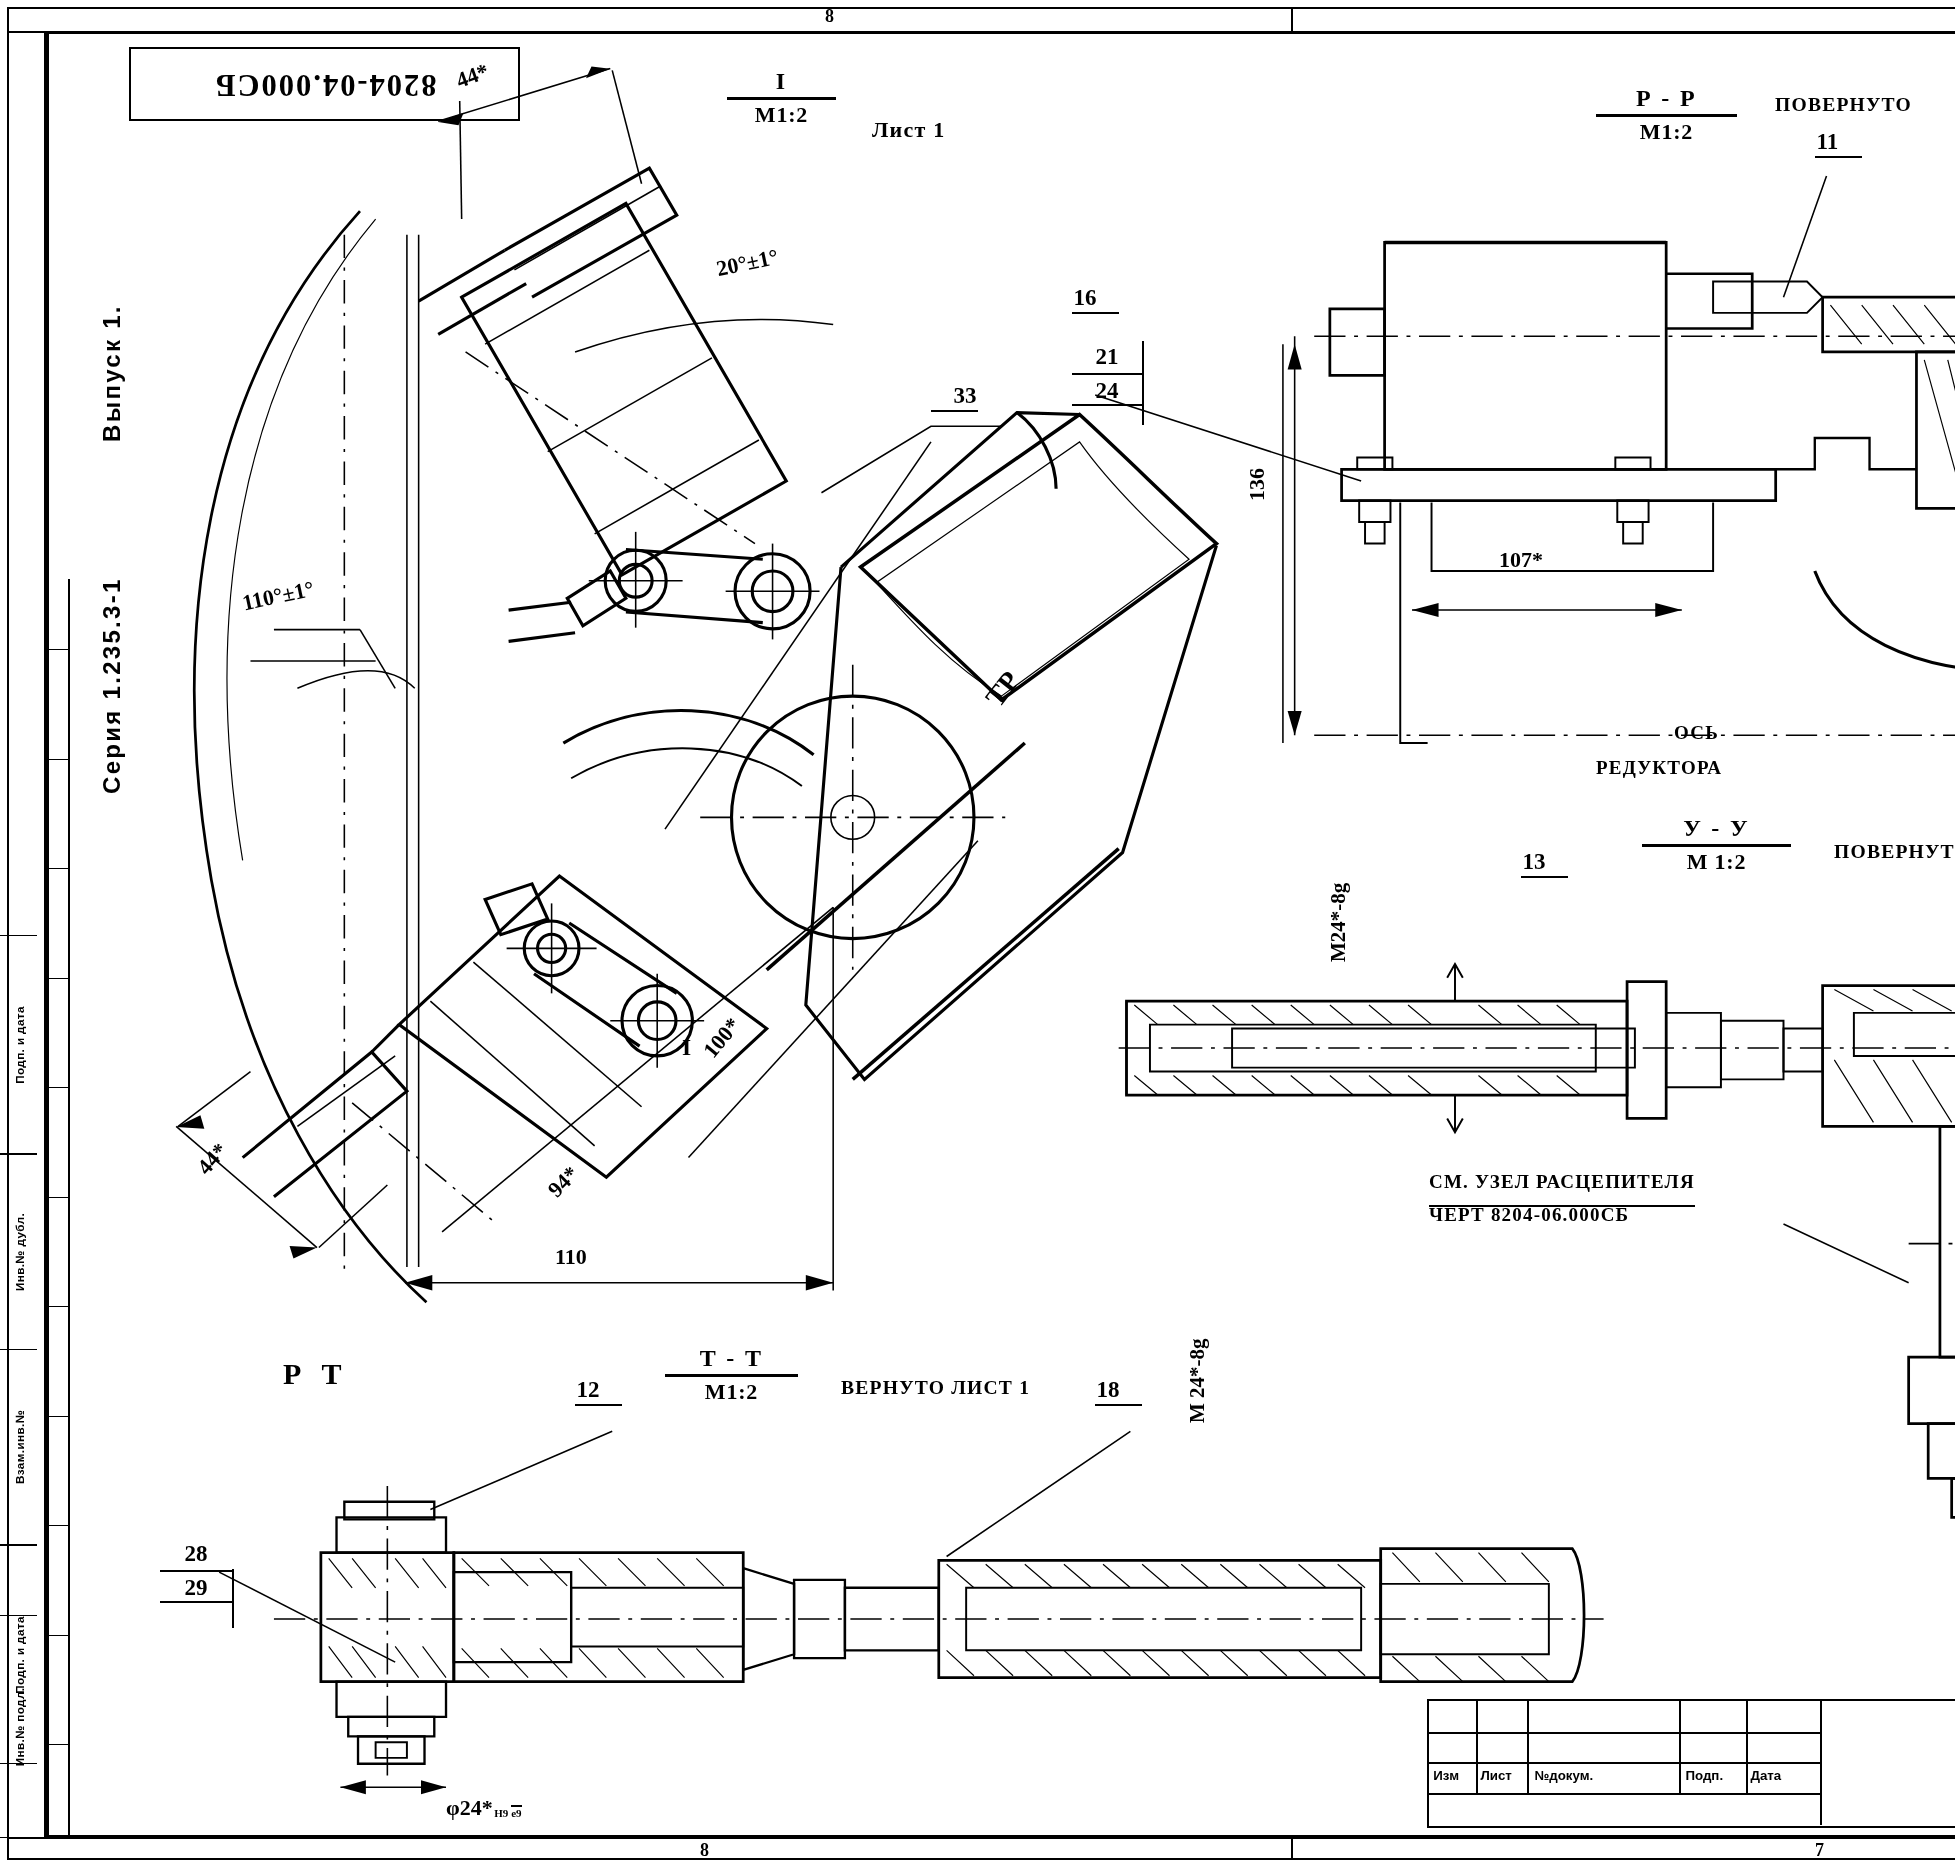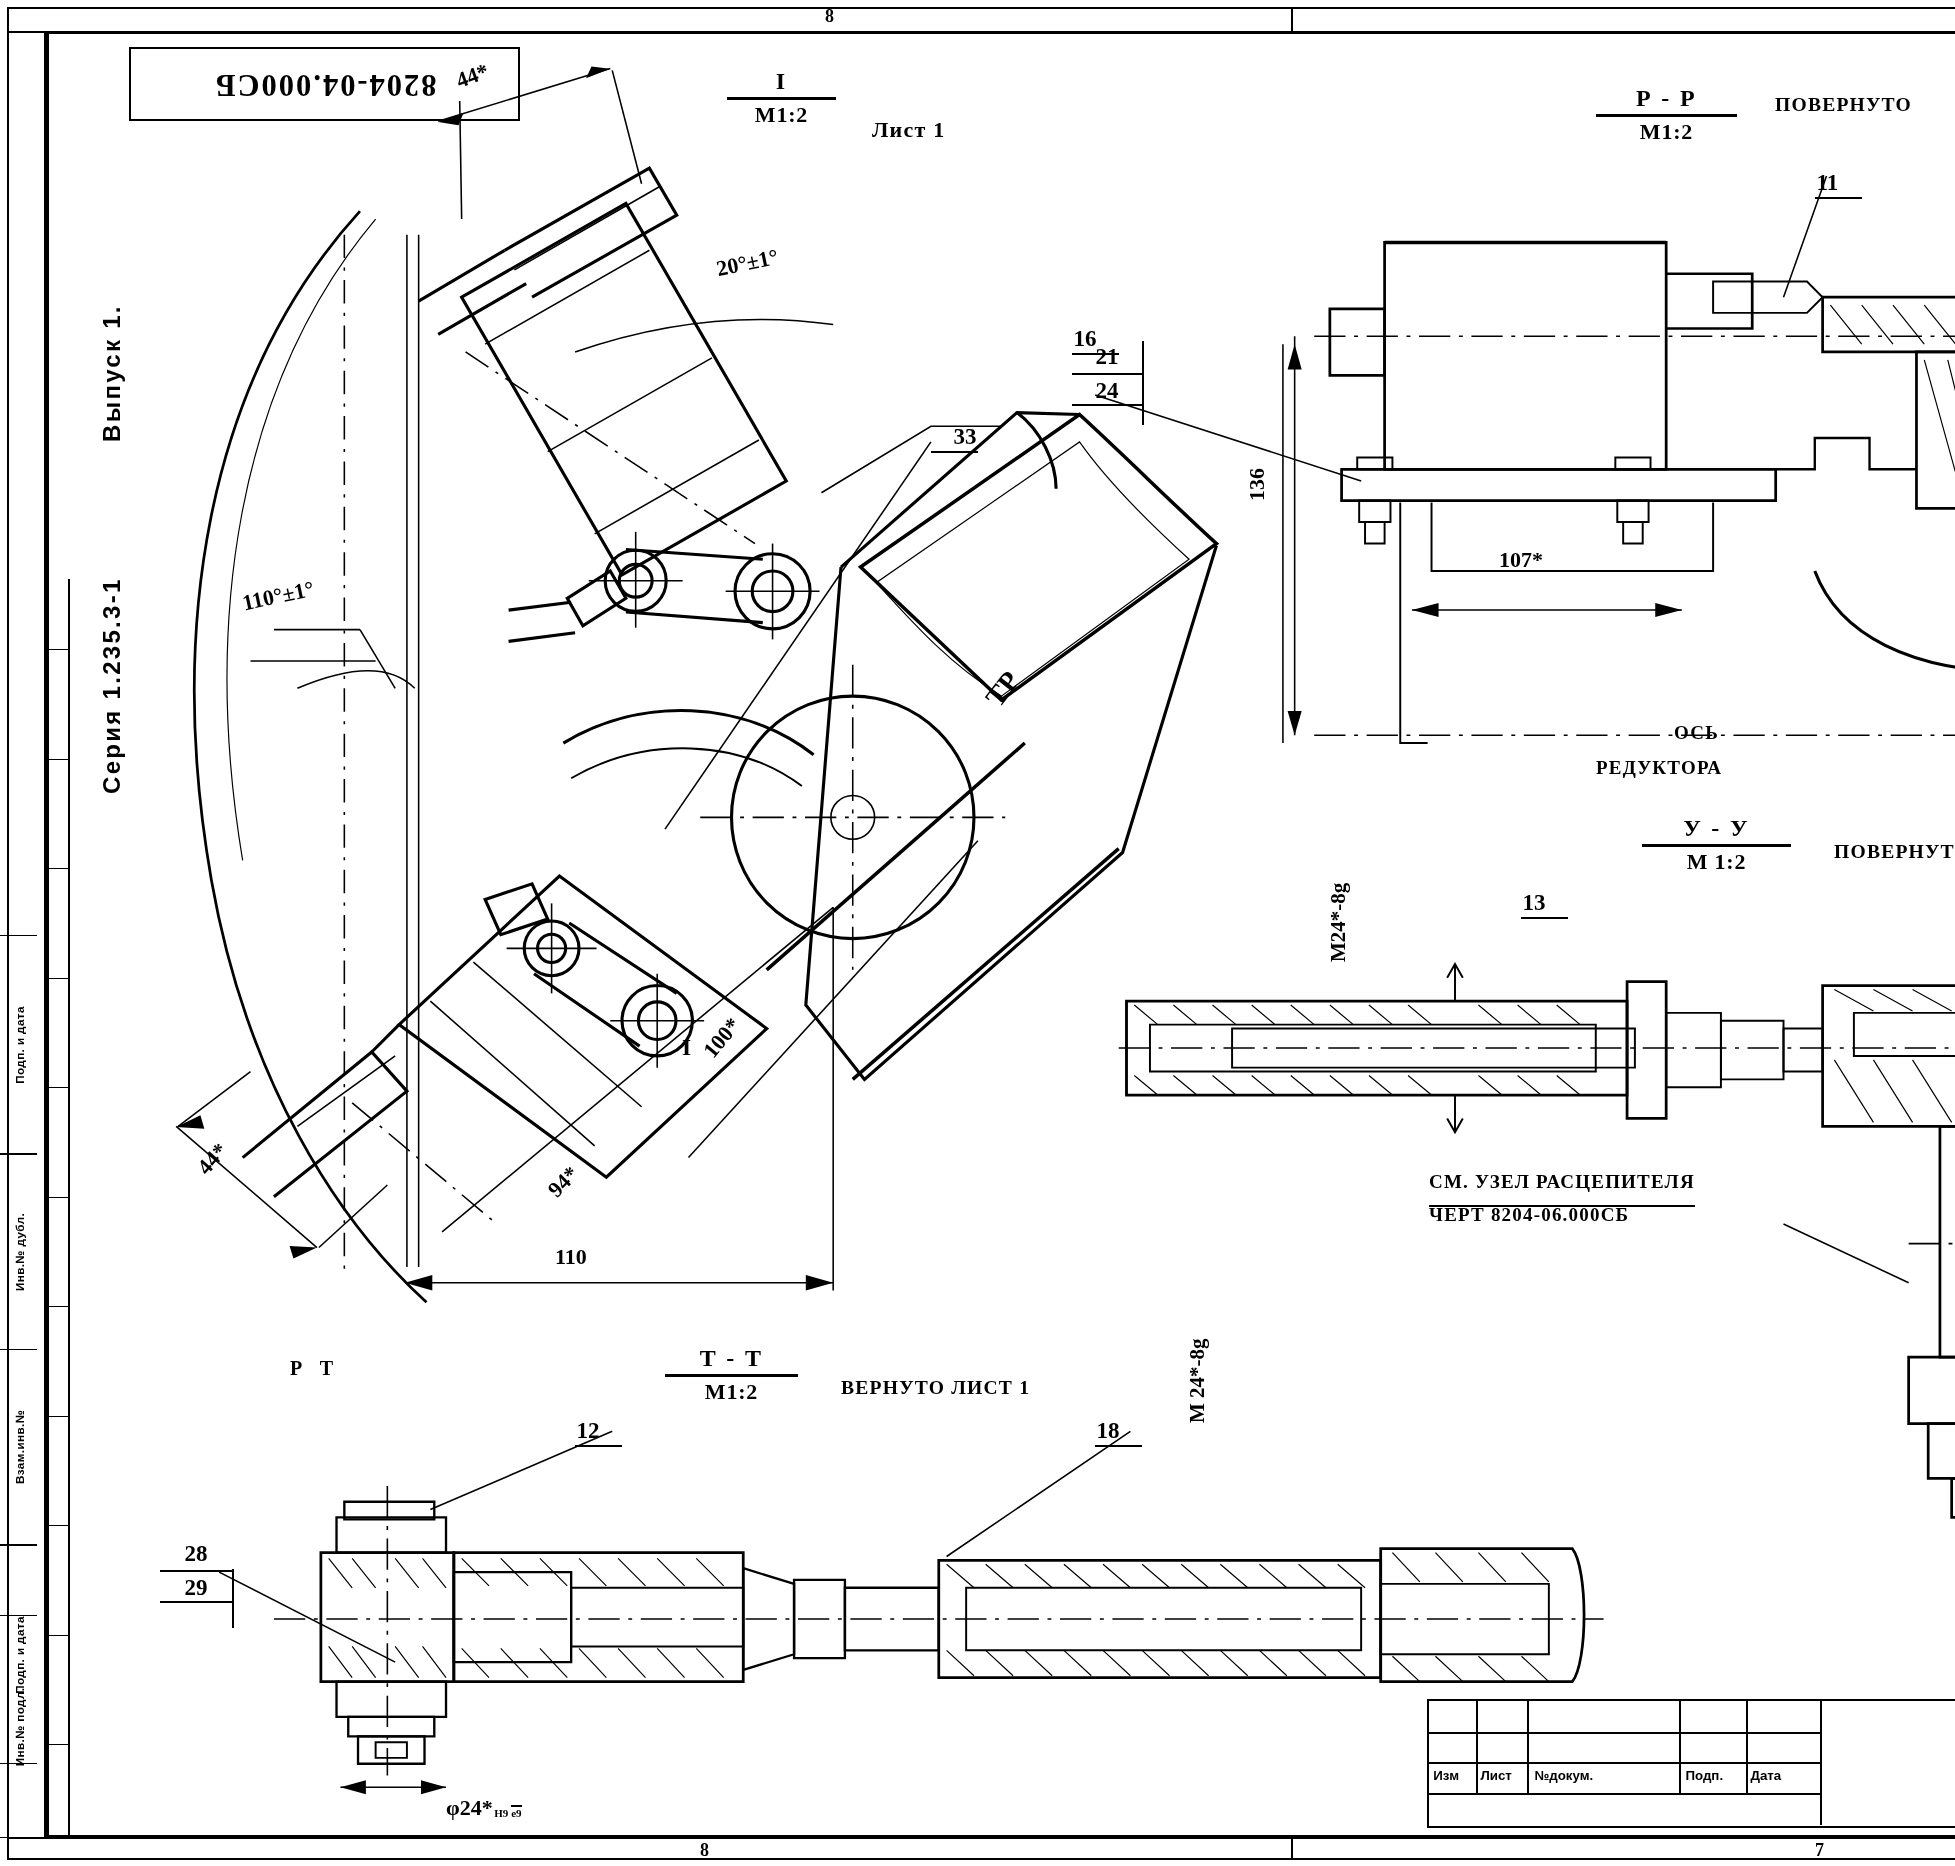--- a/index.html
+++ b/index.html
@@ -27,21 +27,21 @@
   
   .lbl{position:absolute;white-space:nowrap;font-weight:700;font-family:"Liberation Serif",serif;}
   .cy{font-family:Liberation Serif, serif;letter-spacing:1.2px;}
   
   .vt{position:absolute;text-align:center;font-family:"Liberation Serif",serif;font-weight:700;}
   .vt .top{font-size:24px;letter-spacing:2.3px;}
   .vt .bar{border-top:3.1px solid #000;margin:2.3px 0 1.6px;}
   .vt .bot{font-size:22px;letter-spacing:0.8px;}
   
   .bal{position:absolute;font-weight:700;font-family:"Liberation Serif",serif;font-size:23px;}
-  .bal .n{display:block;padding:0 1.6px 0.8px;margin-top:41px;}
+  .bal .n{display:block;padding:0 1.6px 0.8px;}
   .bal .u{border-top:2.7px solid #000;width:47px;}
   
   .brk{position:absolute;}
   .brk .n{font-size:23px;font-weight:700;font-family:"Liberation Serif",serif;text-align:center;}
   
   .ln{position:absolute;background:#000;transform-origin:0 0;}
   .med{height:2px;}
   svg{position:absolute;left:0;top:0;overflow:visible;}
   .fit{position:absolute;font-family:"Liberation Serif",serif;font-weight:700;white-space:nowrap;}
   .fit .base{font-size:22px;}
@@ -254,21 +254,21 @@
   <div class="lbl" style="left:242px;top:583px;font-size:22px;transform:rotate(-12deg);">110°±1°</div>
   <div class="lbl" style="left:700px;top:1025px;font-size:22px;transform:rotate(-50deg);">100*</div>
   <div class="lbl" style="left:547px;top:1169px;font-size:22px;transform:rotate(-45deg);">94*</div>
   <div class="lbl" style="left:555px;top:1244px;font-size:22px;">110</div>
   <div class="bal" style="left:931px;top:383px;text-align:right;">
     <span class="n">33</span>
     <div class="u"></div>
   </div>
   <div class="lbl" style="left:985px;top:673px;font-size:28px;transform:rotate(-52deg);">ТР</div>
   <div class="lbl" style="left:682px;top:1034px;font-size:23.5px;">I</div>
-  <div class="lbl" style="left:290px;top:1357px;font-size:20px;letter-spacing:6.3px;">Р Т</div>
+  <div class="lbl" style="left:283px;top:1357px;font-size:30px;letter-spacing:6.3px;">Р Т</div>
 
   <div class="vt" style="left:1596px;top:85px;width:141px;">
     <div class="top">Р - Р</div>
     <div class="bar"></div>
     <div class="bot">М1:2</div>
   </div>
   <div class="lbl cy" style="left:1775px;top:94px;font-size:19.6px;">ПОВЕРНУТО</div>
 
   <svg width="2594" height="1867" viewBox="0 0 6632 4774">
     <g stroke="#000" fill="none" stroke-width="7">

